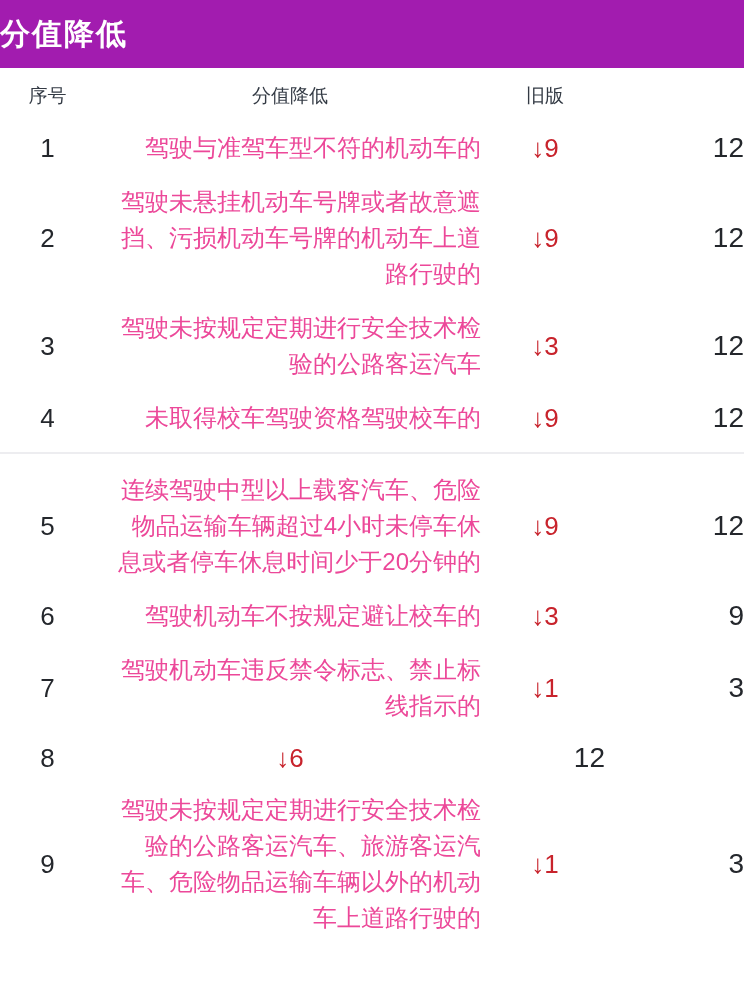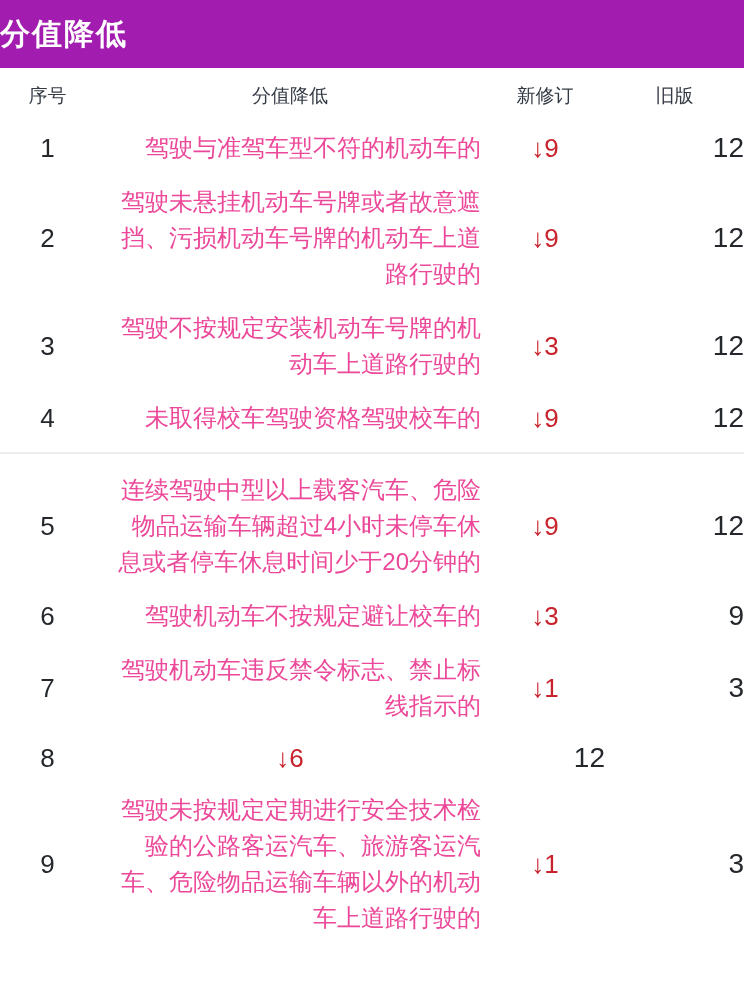--- a/index.html
+++ b/index.html
@@ -78,41 +78,40 @@
 
 <div class="page">
 
   <div class="title-bar">
     <div class="title">分值降低</div>
   </div>
 
   <div class="grid-row header-row">
     <div class="header-cell">序号</div>
     <div class="header-cell">分值降低</div>
-    <div class="header-cell">新修订</div>
     <div class="header-cell">旧版</div>
   </div>
 
   <div class="grid-row row">
     <div class="cell-index">1</div>
     <div class="cell-behavior">驾驶与准驾车型不符的机动车的</div>
     <div class="cell-new">↓9</div>
     <div class="cell-old">12</div>
   </div>
 
   <div class="grid-row row">
     <div class="cell-index">2</div>
     <div class="cell-behavior">驾驶未悬挂机动车号牌或者故意遮挡、污损机动车号牌的机动车上道路行驶的</div>
     <div class="cell-new">↓9</div>
     <div class="cell-old">12</div>
   </div>
 
   <div class="grid-row row">
     <div class="cell-index">3</div>
-    <div class="cell-behavior">驾驶不按规定安装机动车号牌的机动车上道路行驶的</div>
+    <div class="cell-behavior">驾驶未按规定定期进行安全技术检验的公路客运汽车</div>
     <div class="cell-new">↓3</div>
     <div class="cell-old">12</div>
   </div>
 
   <div class="grid-row row">
     <div class="cell-index">4</div>
     <div class="cell-behavior">未取得校车驾驶资格驾驶校车的</div>
     <div class="cell-new">↓9</div>
     <div class="cell-old">12</div>
   </div>

